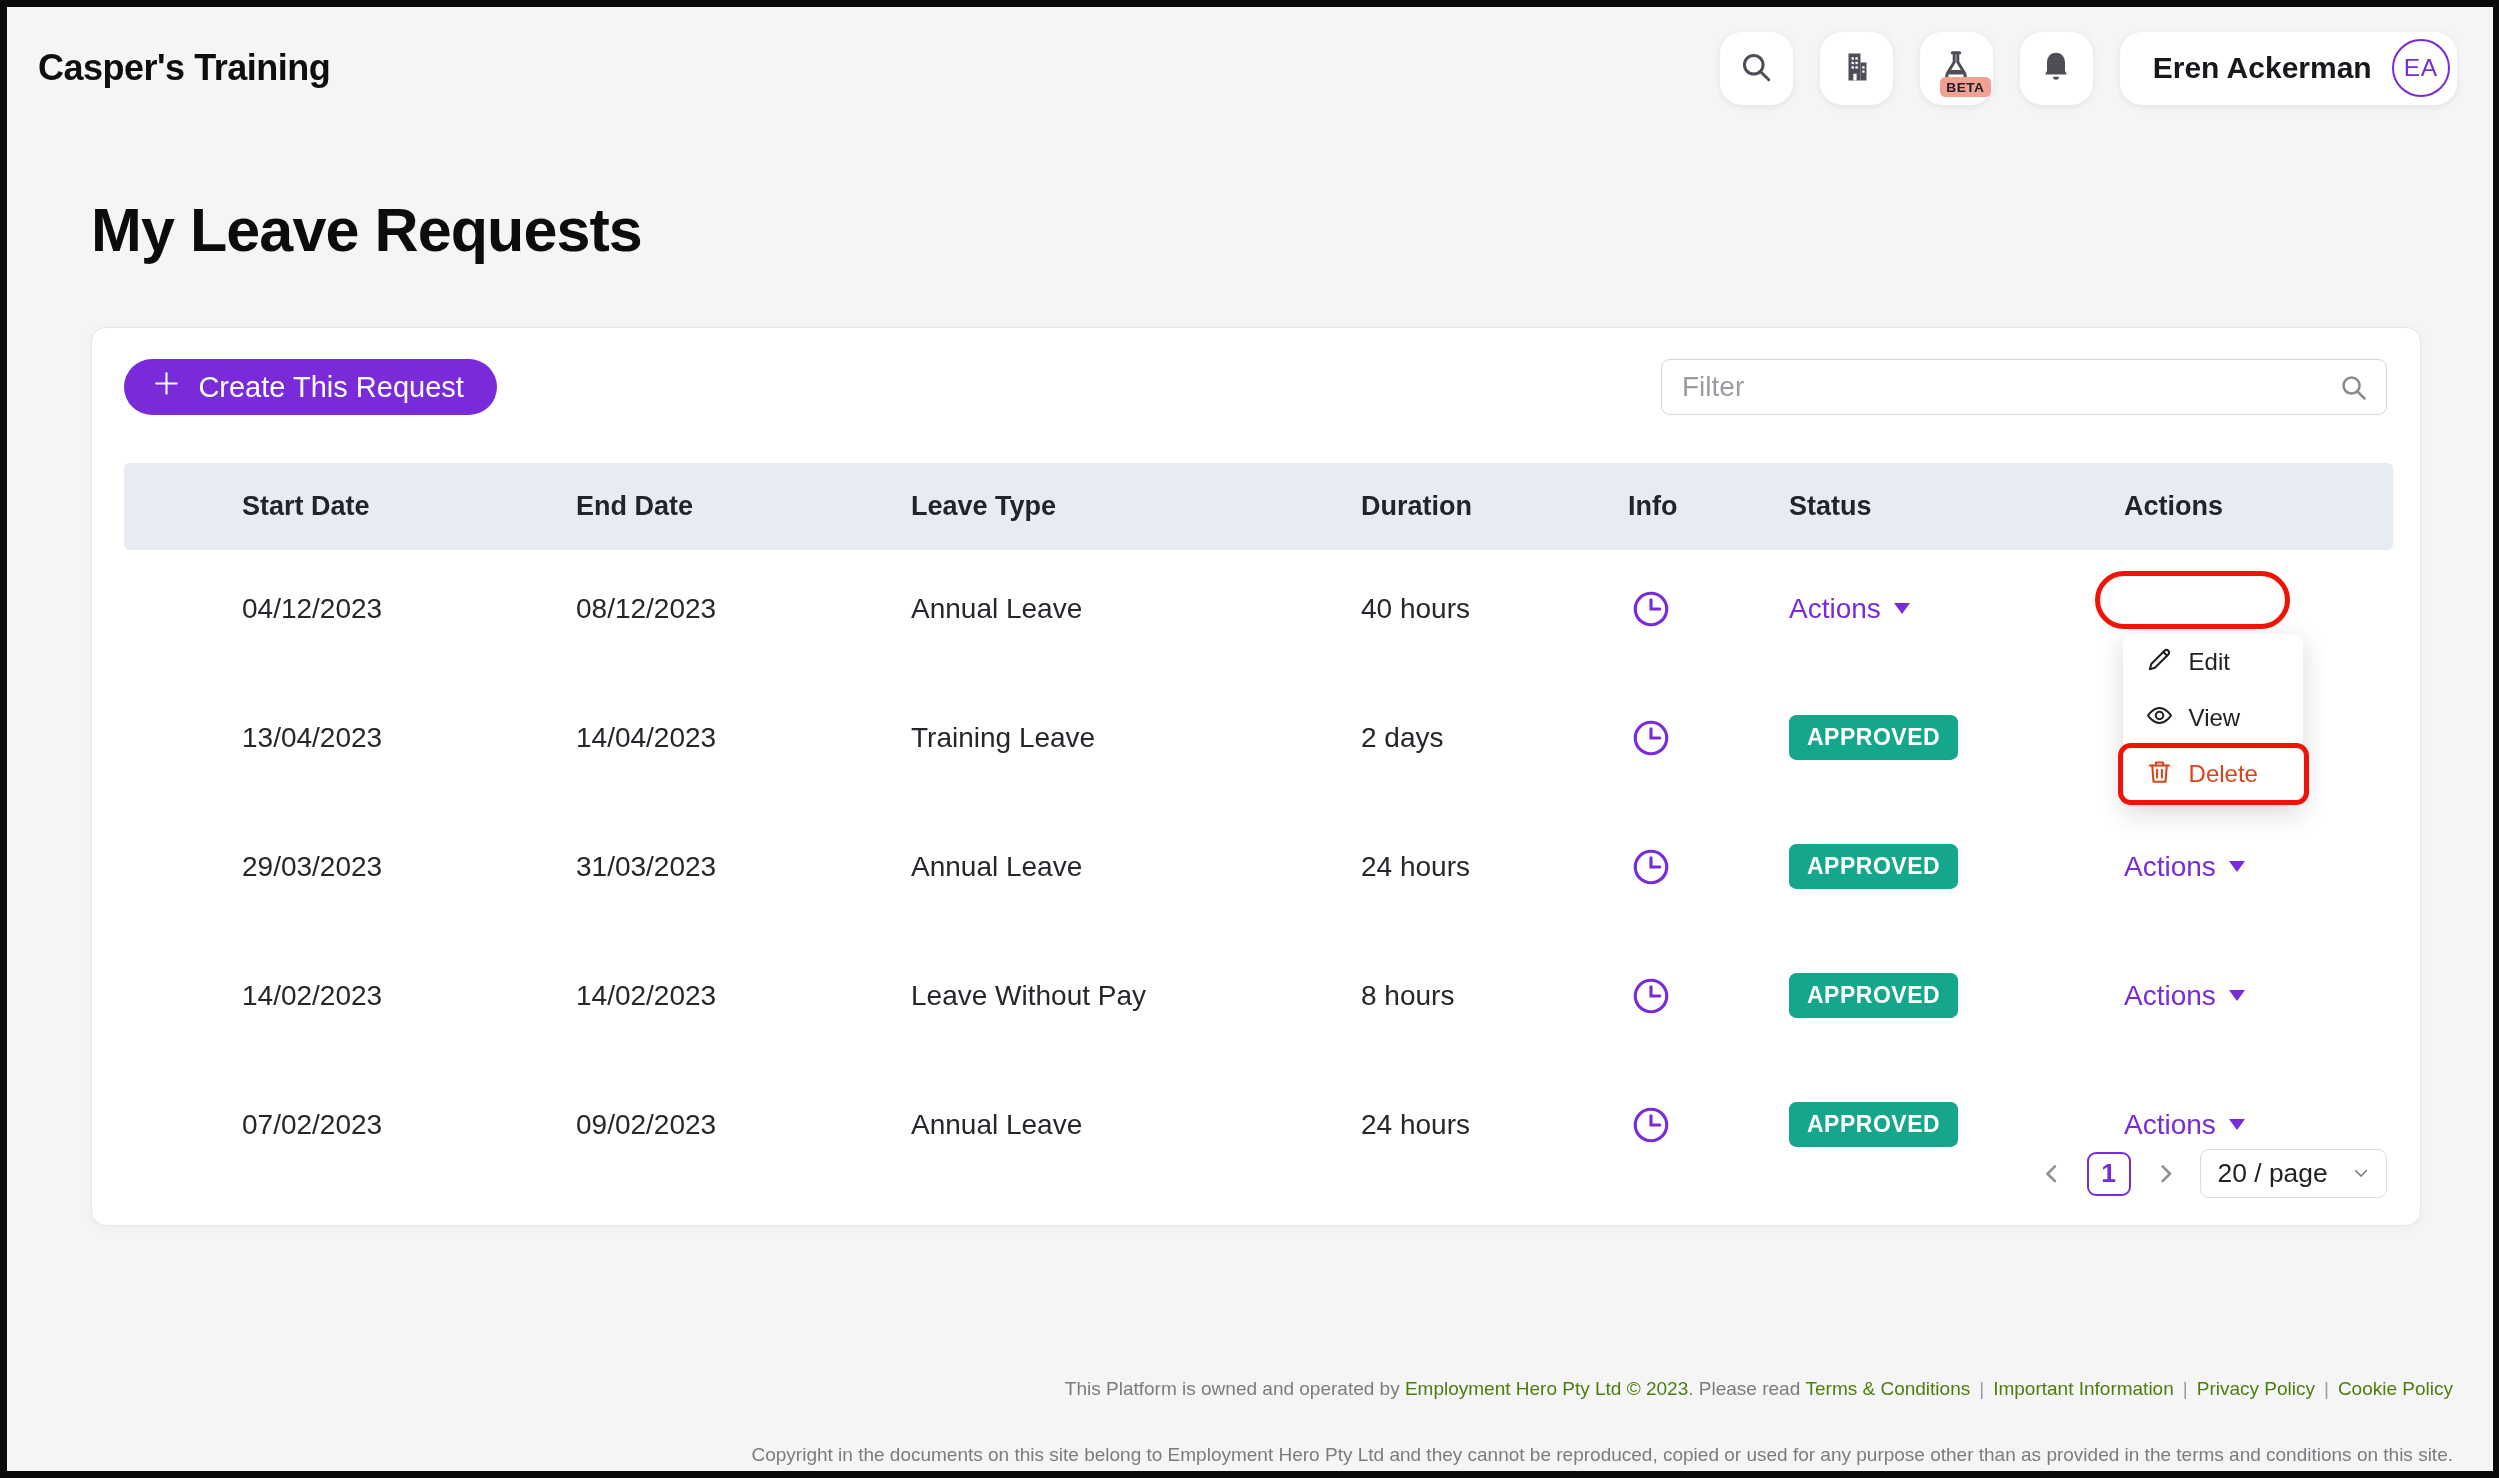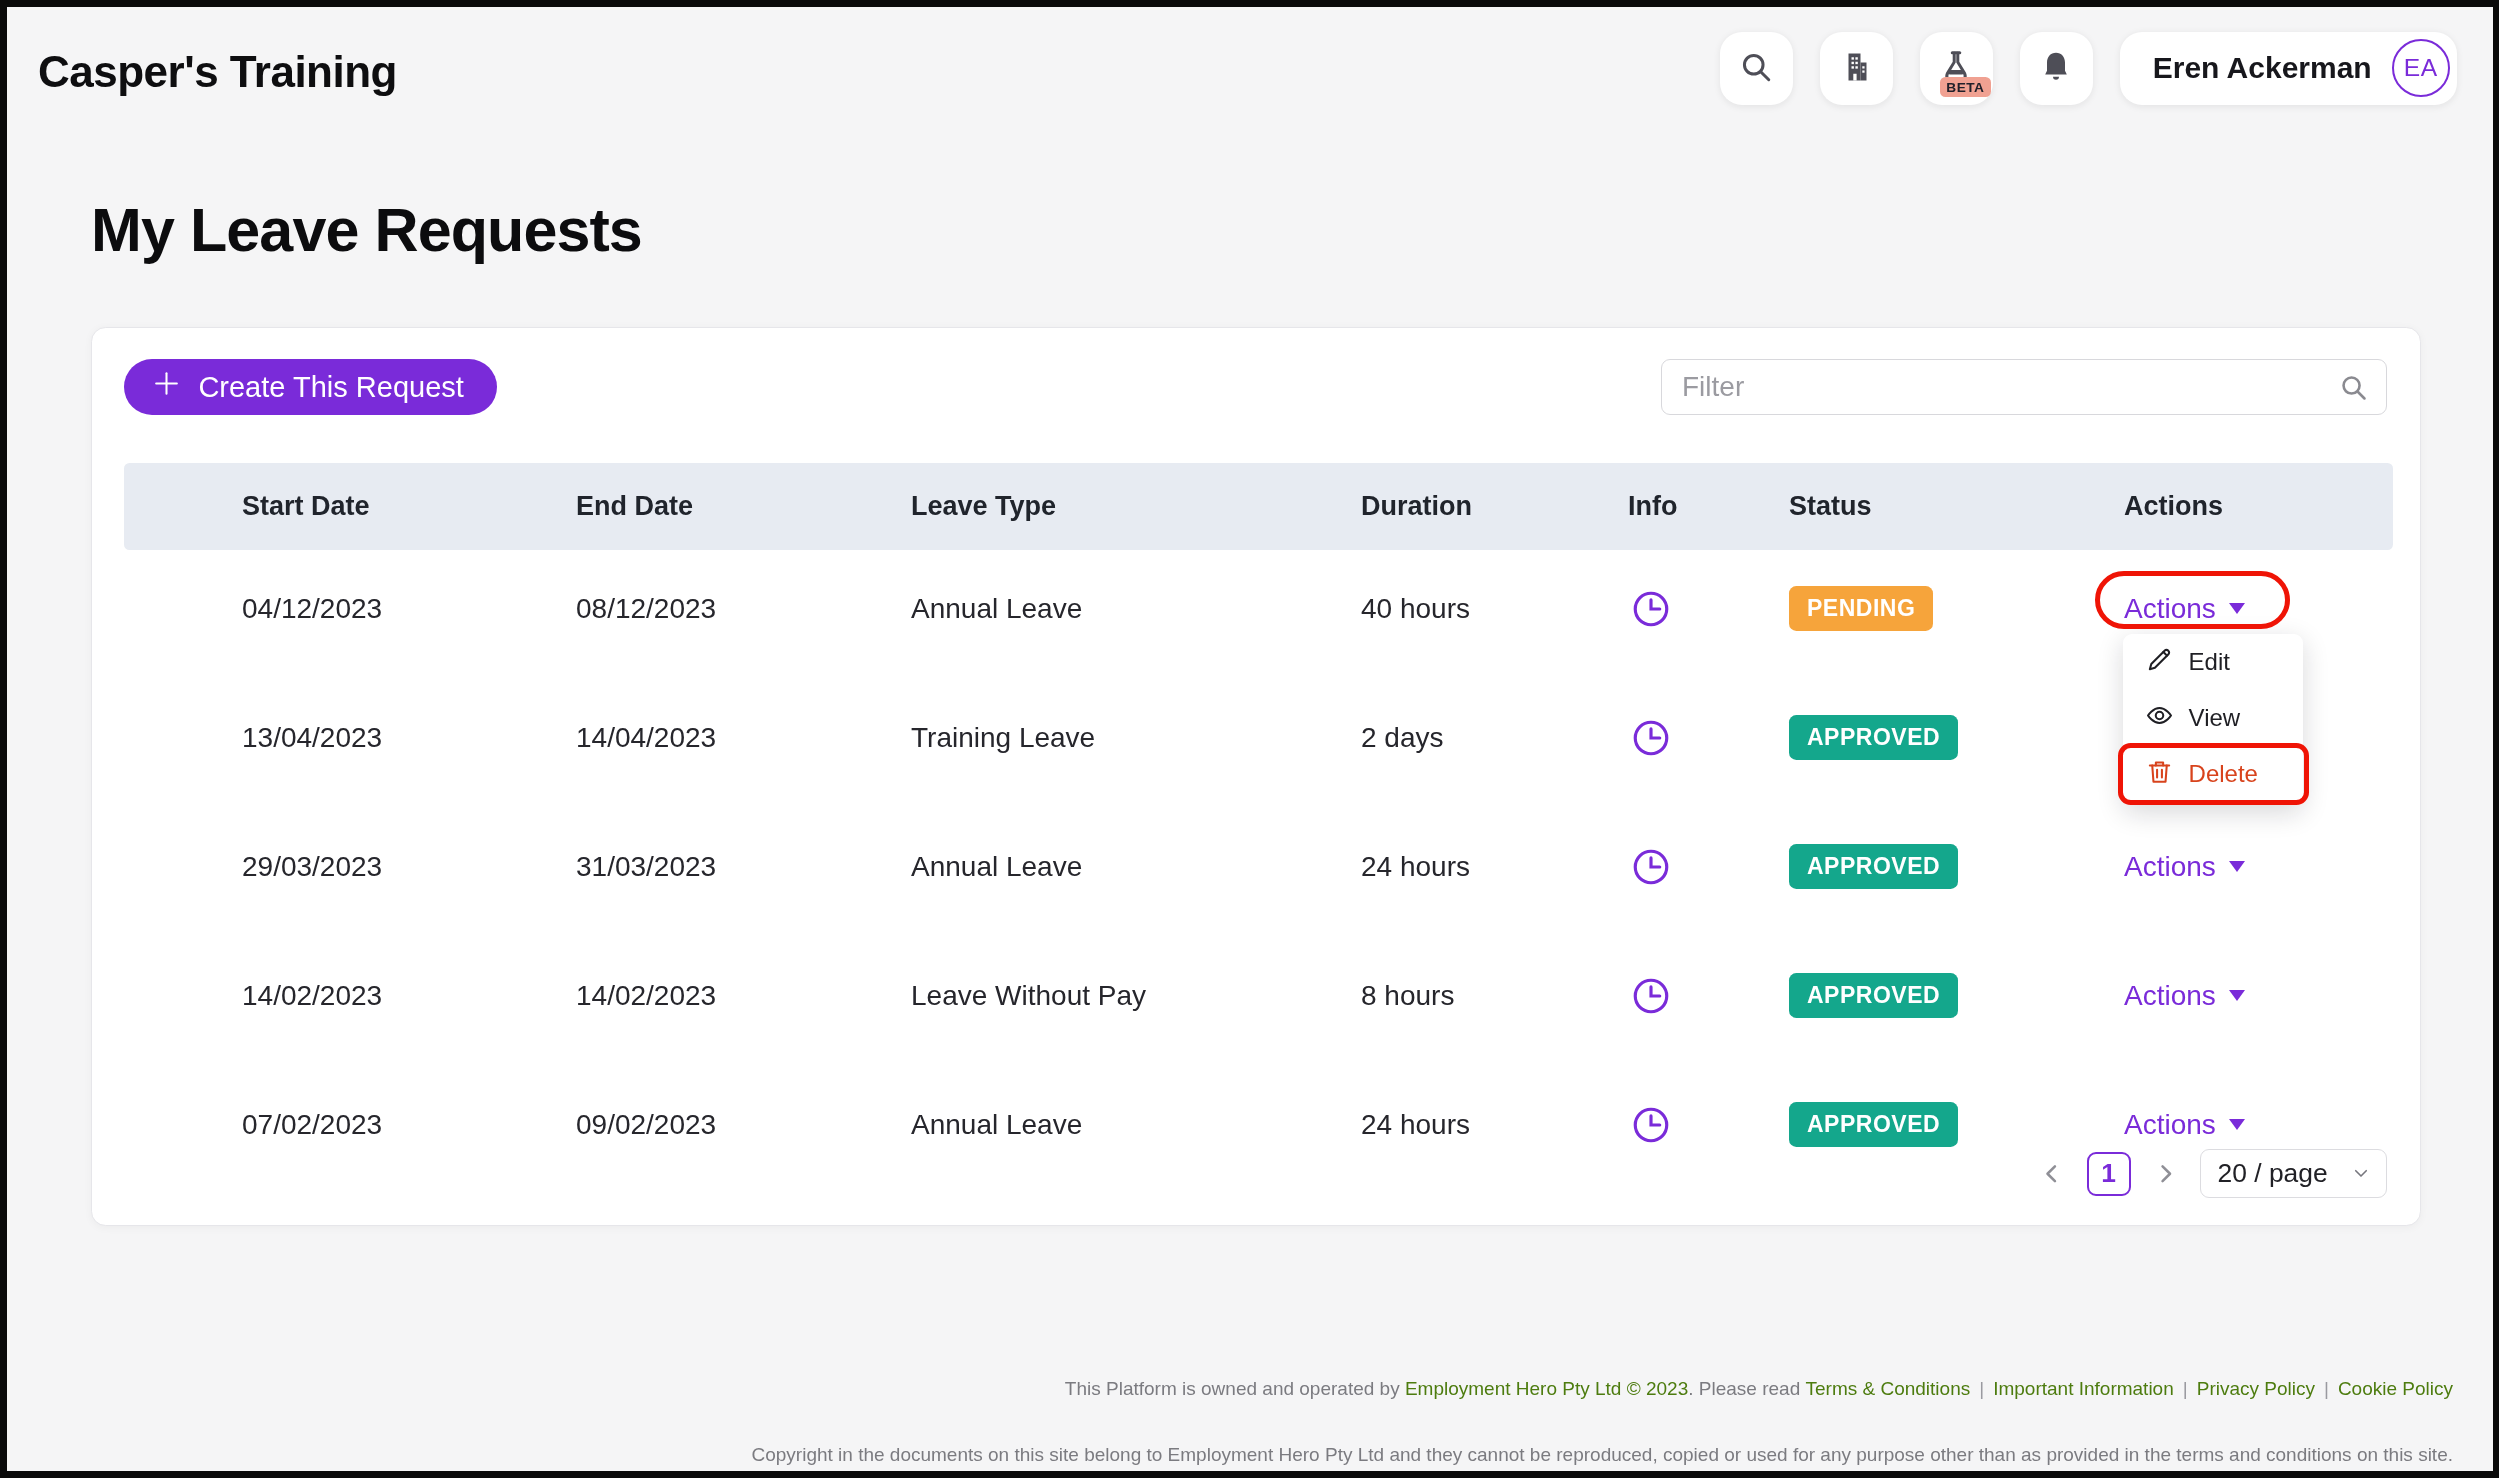--- a/index.html
+++ b/index.html
@@ -11,21 +11,21 @@
     border: 7.3px solid #0a0a0a;
     background: #F5F5F6;
     overflow: hidden;
     font-family: "Liberation Sans", sans-serif;
     color: #1F1F24;
   }
 
   
   .brand {
     position: absolute; left: 31px; top: 40px;
-    font-size: 44px; font-weight: 700; color: #0E0E10; letter-spacing: -0.5px;
+    font-size: 36px; font-weight: 700; color: #0E0E10; letter-spacing: -0.5px;
   }
   .topbar-actions {
     position: absolute; top: 24.6px; right: 36px;
     display: flex; align-items: center; gap: 27px;
   }
   .icon-btn {
     position: relative;
     width: 73px; height: 73px; border-radius: 22px;
     background: #fff; box-shadow: 0 1.8px 7.3px rgba(20,20,30,0.08);
     display: flex; align-items: center; justify-content: center;
@@ -279,21 +279,20 @@
         <div>08/12/2023</div>
         <div>Annual Leave</div>
         <div>40 hours</div>
         <div>
             <span class="clock-icon">
           <svg viewBox="0 0 24 24" width="42" height="42" fill="none" stroke="#7A2BD9" stroke-width="1.8" stroke-linecap="round">
             <circle cx="12" cy="12" r="9"></circle>
                 <path d="M12 6.8V12h5"></path>
           </svg></span>
           </div>
-        <div><span class="badge badge--pending">PENDING</span></div>
         <div><span class="actions-link">
           <span>Actions</span>
           <span class="caret-down"></span>
             </span></div>
       </div>
 
       <div class="trow grid-cols">
         <div>13/04/2023</div>
         <div>14/04/2023</div>
         <div>Training Leave</div>

